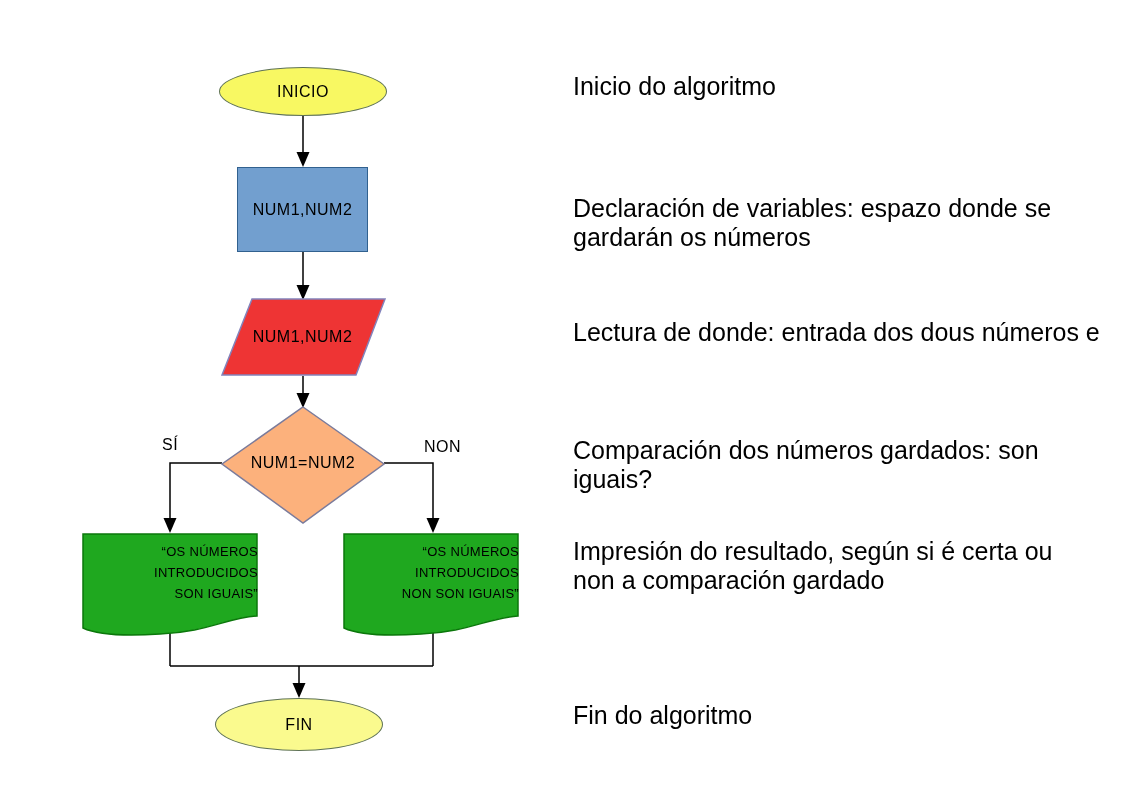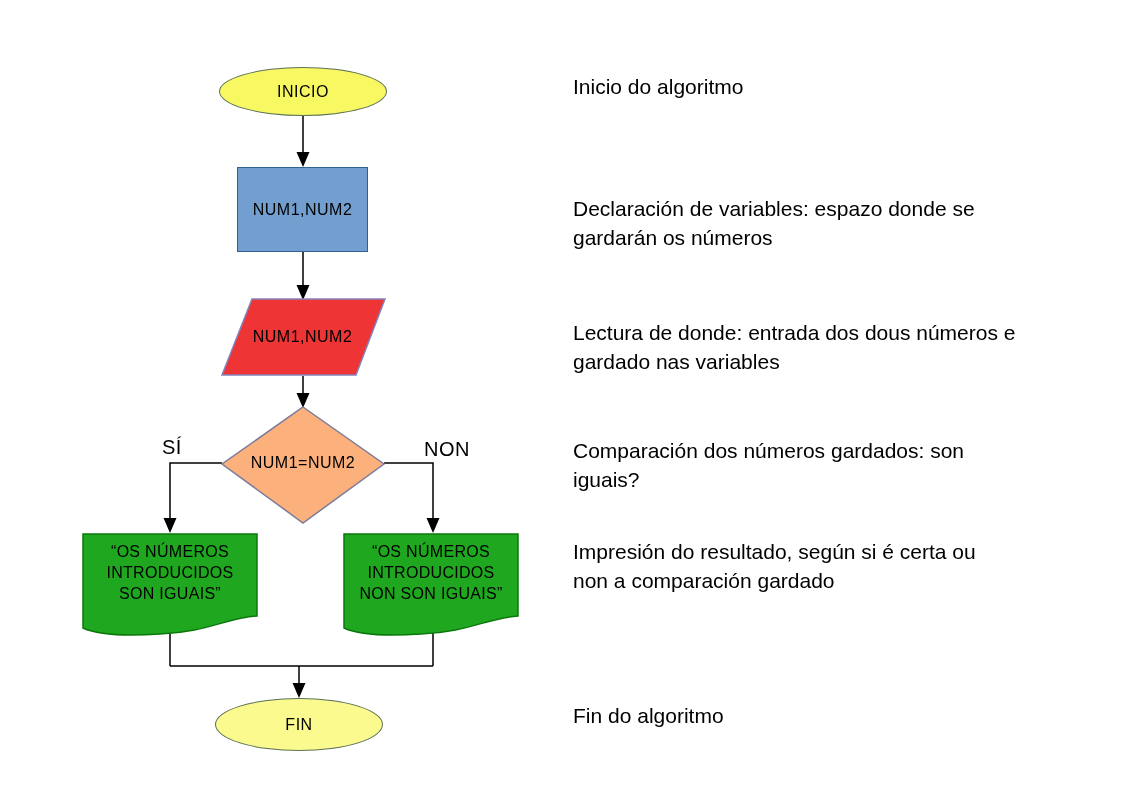--- a/index.html
+++ b/index.html
@@ -38,25 +38,25 @@
   }
   .ellipse.start{background:var(--c-terminator_start_fill);}
   .ellipse.end{background:var(--c-terminator_end_fill);text-align:right;}
   .rect-node{
     position:absolute;background:var(--c-process_fill);
     border:1.5px solid var(--c-process_border);box-sizing:border-box;
     display:flex;align-items:center;justify-content:center;
     font-size:16px;letter-spacing:0.5px;
   }
   .doc-text{
-    position:absolute;text-align:center;font-size:16px;line-height:21px;
+    position:absolute;text-align:right;font-size:13px;line-height:21px;
     letter-spacing:0.3px;
   }
-  .branch-label{position:absolute;font-size:20px;letter-spacing:0.5px;}
-  .annotation{position:absolute;left:573px;width:540px;font-size:21px;line-height:29px;}
+  .branch-label{position:absolute;font-size:16px;letter-spacing:0.5px;}
+  .annotation{position:absolute;left:573px;width:540px;font-size:25px;line-height:29px;}
 </style>
 </head>
 <body>
 
 <div id="canvas">
 
   <svg class="abs" width="1123" height="794" viewBox="0 0 1123 794" style="left:0;top:0" fill="none" stroke="var(--c-line)" stroke-width="1.5">
     <g>
       <line x1="303" y1="116" x2="303" y2="153"></line>
       <polygon points="303,167 296.5,152 309.5,152" fill="var(--c-line)" stroke="none"></polygon>
@@ -135,21 +135,20 @@
 
   <div class="annotation" style="top:72px;">
     <div>Inicio do algoritmo</div>
   </div>
   <div class="annotation" style="top:194px;">
     <div>Declaración de variables: espazo donde se</div>
     <div>gardarán os números</div>
   </div>
   <div class="annotation" style="top:318px;">
     <div>Lectura de donde: entrada dos dous números e</div>
-    <div>gardado nas variables</div>
   </div>
   <div class="annotation" style="top:436px;">
     <div>Comparación dos números gardados: son</div>
     <div>iguais?</div>
   </div>
   <div class="annotation" style="top:537px;">
     <div>Impresión do resultado, según si é certa ou</div>
     <div>non a comparación gardado</div>
   </div>
   <div class="annotation" style="top:701px;">

